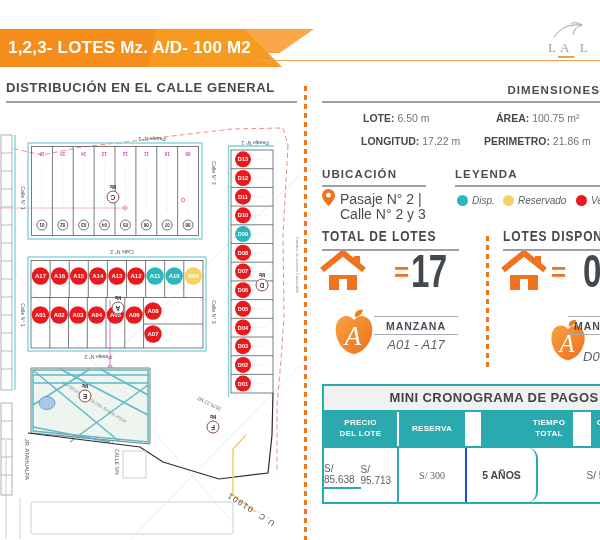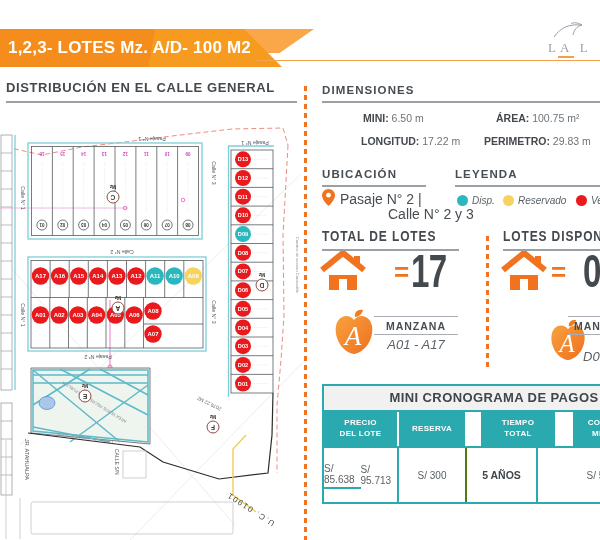--- a/index.html
+++ b/index.html
@@ -44,28 +44,28 @@
     background:repeating-linear-gradient(to bottom,#f1731f 0 5px,transparent 5px 9px);}
   
   .pagos{position:absolute;left:322px;top:384px;width:340px;border:2px solid #2aa9ae;background:#fff;}
   .pagos-title{height:24px;line-height:24px;background:#f1f1f2;border-bottom:2px solid #2aa9ae;
     text-align:center;font-weight:700;font-size:13px;color:#3f4549;letter-spacing:.4px;white-space:nowrap;}
   .pagos-head{display:flex;height:34px;border-bottom:2px solid #2aa9ae;background:#fff;}
   .pagos-head .hc{background:#2aa9ae;color:#fff;font-weight:700;font-size:8px;line-height:1.35;
     display:flex;align-items:center;justify-content:center;text-align:center;white-space:pre-line;
     letter-spacing:.3px;}
   .hc1{width:73px;margin-right:2px;} .hc2{width:66px;margin-right:16px;}
-  .hc3{width:74px;margin-right:18px;} .hc4{flex:1;}
+  .hc3{width:48px;margin-right:18px;padding-left:44px;} .hc4{flex:1;}
   .pagos-body{display:flex;height:54px;}
   .bc{display:flex;align-items:center;justify-content:center;font-size:10px;color:#5a6166;}
   .bc1{width:73px;border-right:2px solid #2aa9ae;flex-direction:row;padding:0;}
   .bc1 .sub{width:100%;height:26px;display:flex;align-items:center;justify-content:center;}
   .bc1 .sub:first-child{border-bottom:2px solid #2aa9ae;}
-  .bc2{width:66px;border-right:2px solid #4d7c0f;}
-  .bc3{width:69px;border-right:2px solid #2aa9ae;font-weight:700;color:#3f4549;font-size:10.5px;}
+  .bc2{width:66px;border-right:2px solid #1d4ed8;font-family:Liberation Serif, serif;}
+  .bc3{width:69px;border-right:2px solid #2aa9ae;font-weight:700;color:#3f4549;font-size:10.5px;border-radius:10px;}
   .bc4{flex:1;}
   
   .map-svg{position:absolute;left:0;top:105px;}
   .map-svg text{font-family:"Liberation Sans",sans-serif;}
   .slab{font-size:5.2px;fill:#4d5257;text-anchor:middle;}
   .slab-sm{font-size:4.2px;fill:#8a8f93;text-anchor:middle;}
   .mzc{fill:#fff;stroke:#8d4b45;stroke-width:1;}
   .mzl{font-size:6.5px;font-weight:700;fill:#333;text-anchor:middle;}
   .mzm{font-size:5px;font-weight:700;fill:#333;text-anchor:middle;}
   .lotline{stroke:#565b5f;stroke-width:.8;fill:none;}
@@ -388,45 +388,45 @@
       <line x1="20" y1="393" x2="20" y2="434"></line>
     </g>
     <text font-size="5.5" fill="#555" transform="translate(25,334) rotate(90)">JR. ATAHUALPA</text>
     <text font-size="5" fill="#555" transform="translate(115,344) rotate(90)">CALLE S/N</text>
     <text font-size="8" fill="#4a4a4a" letter-spacing="1.5" text-anchor="middle" transform="translate(252,402) rotate(213)">U.C. 01901</text>
   </svg>
 
   <div class="divider-v" style="left:304px;top:86px;height:454px;"></div>
   <div class="divider-v" style="left:486px;top:236px;height:132px;"></div>
 
-  <div class="sec-h" style="left:322px;top:84px;width:278px;">DIMENSIONES</div>
+  <div class="sec-h" style="left:322px;top:84px;width:278px;text-align:right;">DIMENSIONES</div>
   <div class="dim-row" style="left:363px;top:112px;">
-    <b>MINI:</b>
+    <b>LOTE:</b>
     <span>6.50 m</span>
   </div>
   <div class="dim-row" style="left:496px;top:112px;">
     <b>ÁREA:</b>
     <span>100.75 m²</span>
   </div>
   <div class="dim-row" style="left:361px;top:135px;">
     <b>LONGITUD:</b>
     <span>17.22 m</span>
   </div>
   <div class="dim-row" style="left:484px;top:135px;">
     <b>PERIMETRO:</b>
-    <span>29.83 m</span>
+    <span>21.86 m</span>
   </div>
 
   <div class="sec-h" style="left:322px;top:168px;width:104px;">UBICACIÓN</div>
   <svg width="13" height="17" viewBox="0 0 13 17" style="position:absolute;left:322px;top:189px;">
     <path d="M6.5 0C2.9 0 0 2.9 0 6.4 0 11 6.5 17 6.5 17S13 11 13 6.4C13 2.9 10.1 0 6.5 0Z" fill="#f1731f"></path>
     <circle cx="6.5" cy="6.2" r="2.4" fill="#fff"></circle>
   </svg>
   <div class="ubi-line" style="left:340px;top:191px;">Pasaje N° 2 |</div>
-  <div class="ubi-line" style="left:340px;top:206px;margin-left:48px;">Calle N° 2 y 3</div>
+  <div class="ubi-line" style="left:340px;top:206px;">Calle N° 2 y 3</div>
 
   <div class="sec-h" style="left:455px;top:168px;width:145px;">LEYENDA</div>
   <div class="leg-dot" style="left: 457px; top: 195px; background: rgb(42, 183, 189);"></div>
   <div class="leg-lab" style="left:472px;top:195px;">Disp.</div>
   <div class="leg-dot" style="left: 503px; top: 195px; background: rgb(245, 211, 94);"></div>
   <div class="leg-lab" style="left:518px;top:195px;">Reservado</div>
   <div class="leg-dot" style="left: 576px; top: 195px; background: rgb(232, 26, 30);"></div>
   <div class="leg-lab" style="left:591px;top:195px;">Vendido</div>
 
   <div class="sec-h" style="left:322px;top:227px;width:137px;border-bottom-width:2px;">

